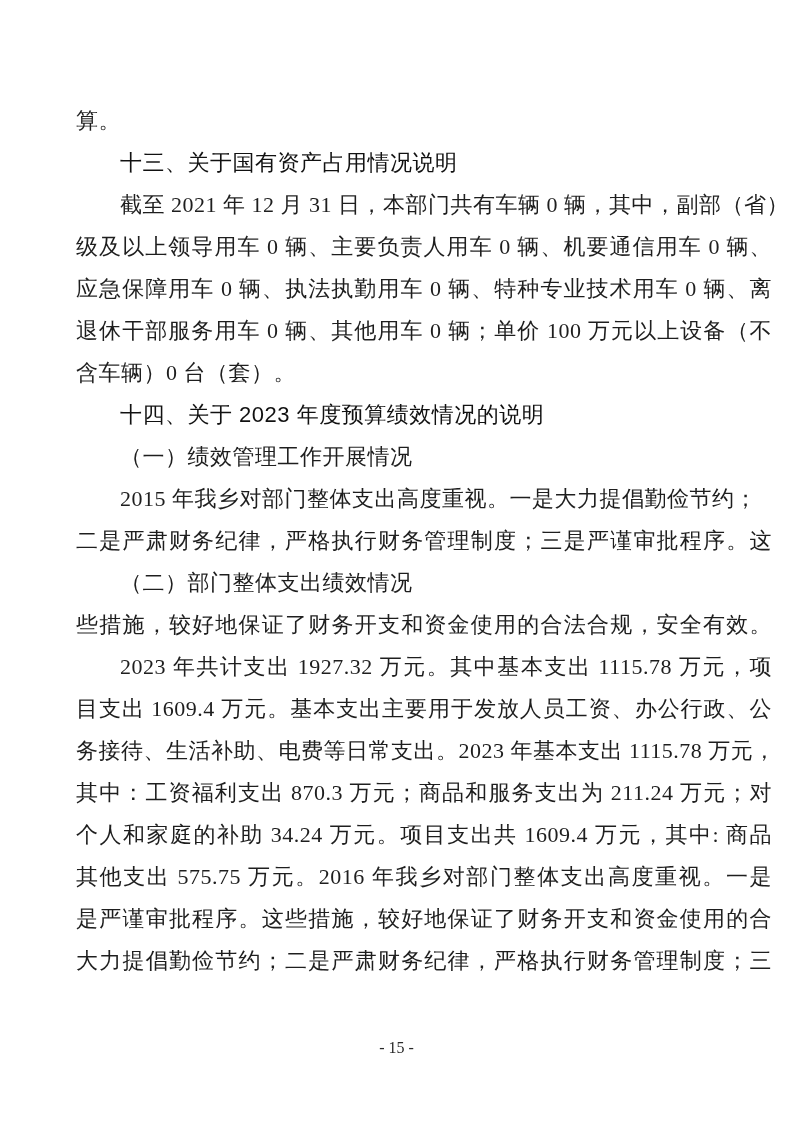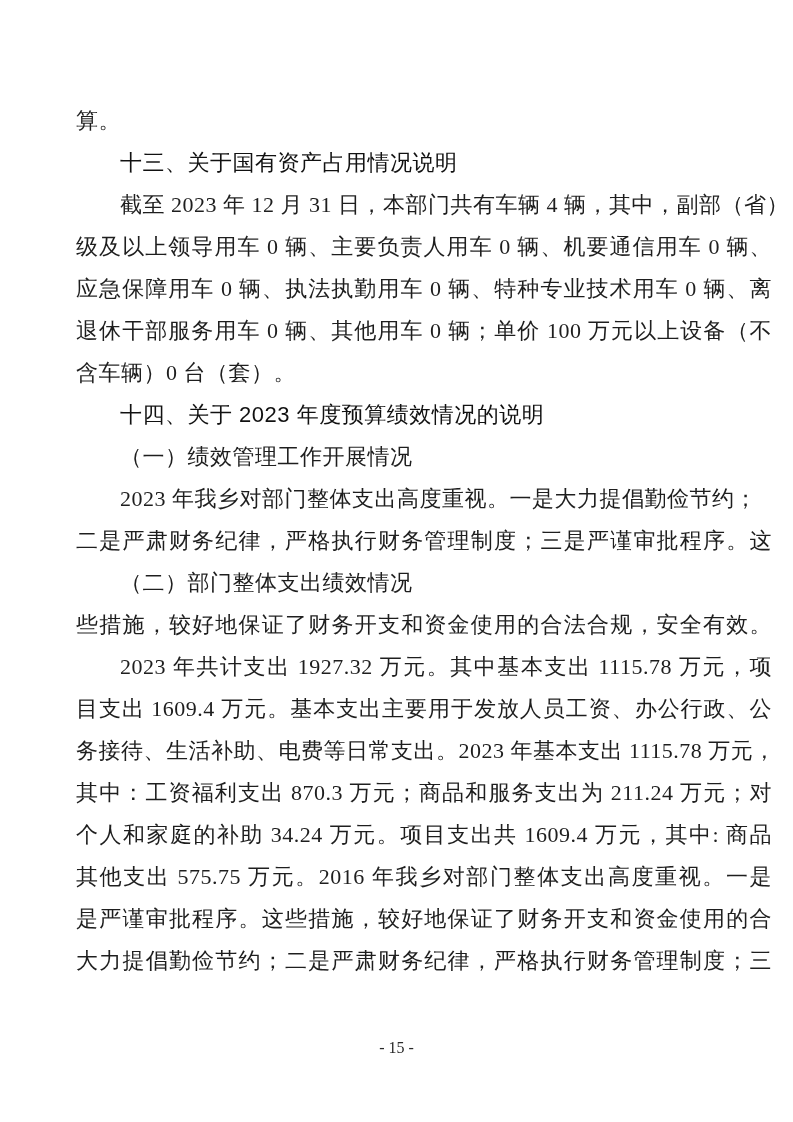--- a/index.html
+++ b/index.html
@@ -55,28 +55,28 @@
     font-family: "Liberation Serif", "DejaVu Serif", serif;
   }
 </style>
 </head>
 <body>
 
 <div class="page">
   <div class="content">
     <div class="l">算。</div>
     <div class="l ind hd">十三、关于国有资产占用情况说明</div>
-    <div class="l ind jst">截至 2023 年 12 月 31 日，本部门共有车辆 4 辆，其中，副部（省）</div>
+    <div class="l ind jst">截至 2021 年 12 月 31 日，本部门共有车辆 0 辆，其中，副部（省）</div>
     <div class="l jst">级及以上领导用车 0 辆、主要负责人用车 0 辆、机要通信用车 0 辆、</div>
     <div class="l jst">应急保障用车 0 辆、执法执勤用车 0 辆、特种专业技术用车 0 辆、离</div>
     <div class="l jst">退休干部服务用车 0 辆、其他用车 0 辆；单价 100 万元以上设备（不</div>
     <div class="l">含车辆）0 台（套）。</div>
     <div class="l ind hd">十四、关于 2023 年度预算绩效情况的说明</div>
     <div class="l ind">（一）绩效管理工作开展情况</div>
-    <div class="l ind">2023 年我乡对部门整体支出高度重视。一是大力提倡勤俭节约；</div>
+    <div class="l ind">2015 年我乡对部门整体支出高度重视。一是大力提倡勤俭节约；</div>
     <div class="l jst">二是严肃财务纪律，严格执行财务管理制度；三是严谨审批程序。这</div>
     <div class="l ind">（二）部门整体支出绩效情况</div>
     <div class="l jst">些措施，较好地保证了财务开支和资金使用的合法合规，安全有效。</div>
     <div class="l ind jst">2023 年共计支出 1927.32 万元。其中基本支出 1115.78 万元，项</div>
     <div class="l jst">目支出 1609.4 万元。基本支出主要用于发放人员工资、办公行政、公</div>
     <div class="l jst">务接待、生活补助、电费等日常支出。2023 年基本支出 1115.78 万元，</div>
     <div class="l jst">其中：工资福利支出 870.3 万元；商品和服务支出为 211.24 万元；对</div>
     <div class="l jst">个人和家庭的补助 34.24 万元。项目支出共 1609.4 万元，其中: 商品</div>
     <div class="l jst">其他支出 575.75 万元。2016 年我乡对部门整体支出高度重视。一是</div>
     <div class="l jst">是严谨审批程序。这些措施，较好地保证了财务开支和资金使用的合</div>

